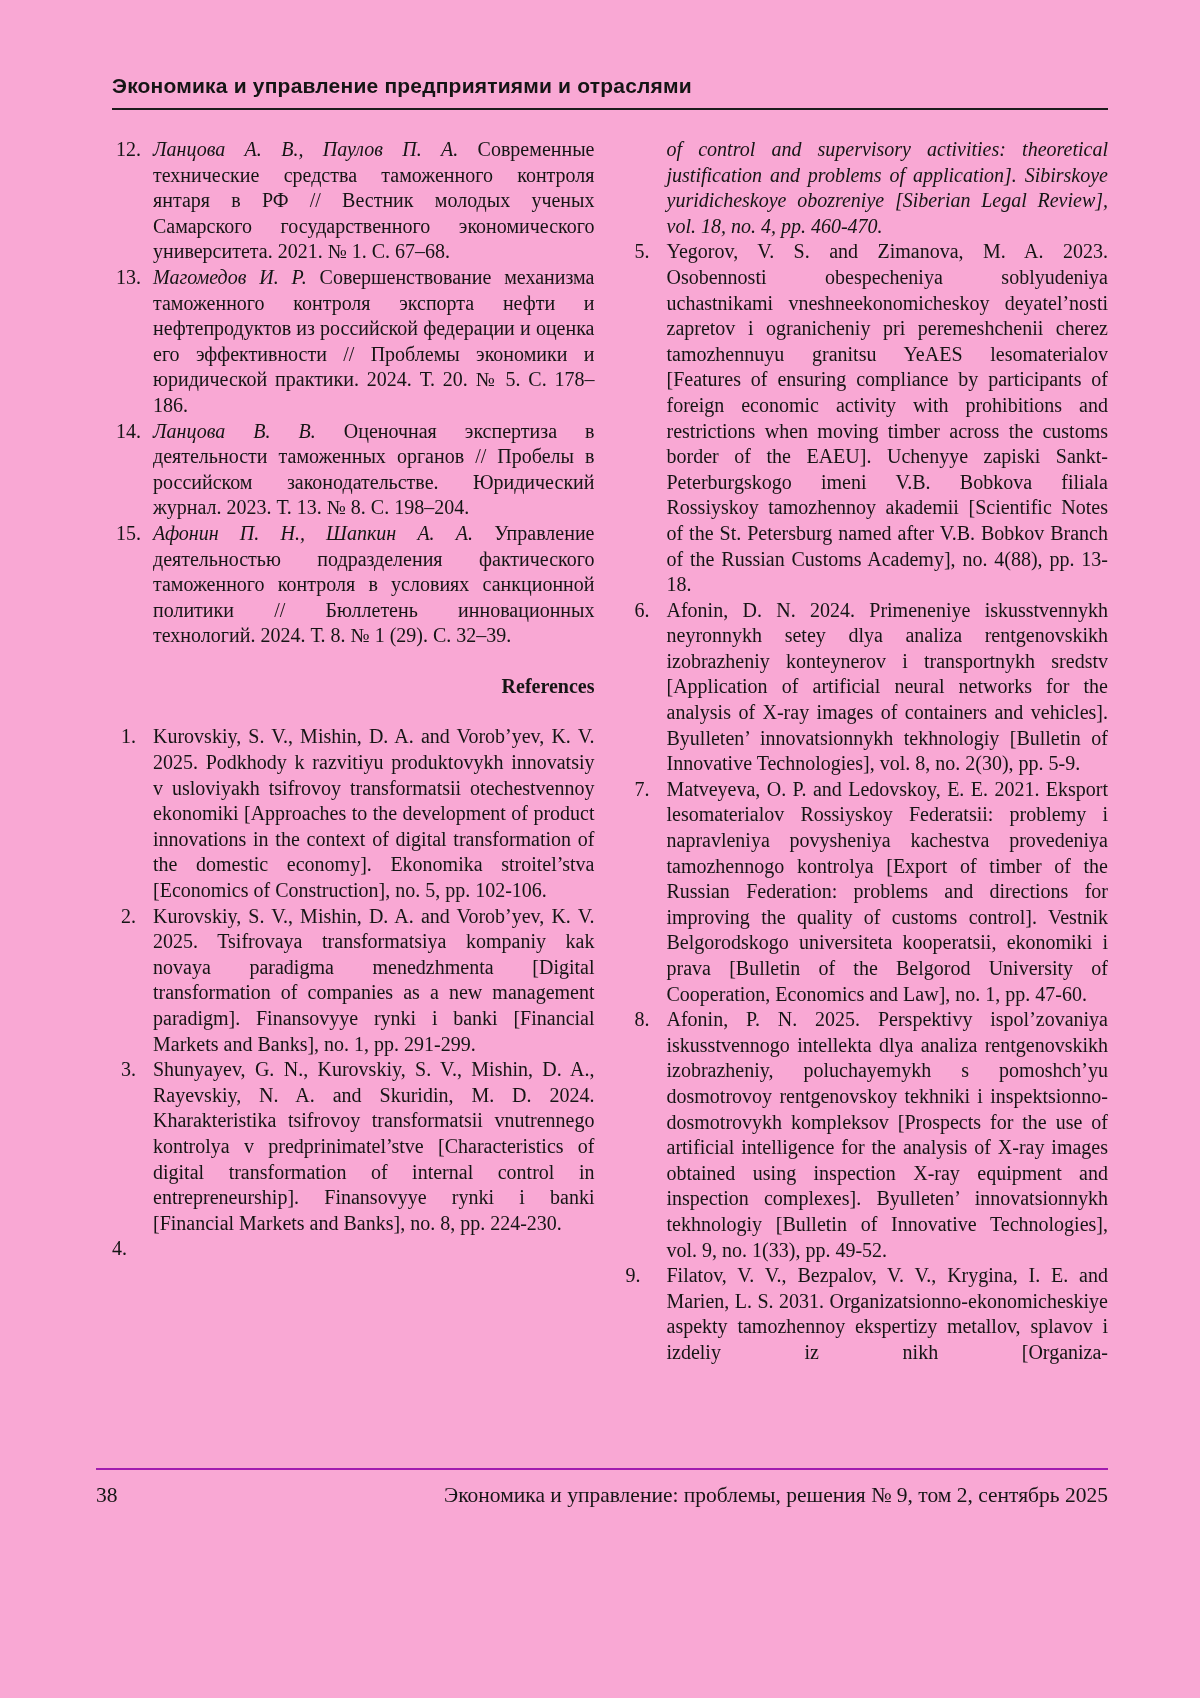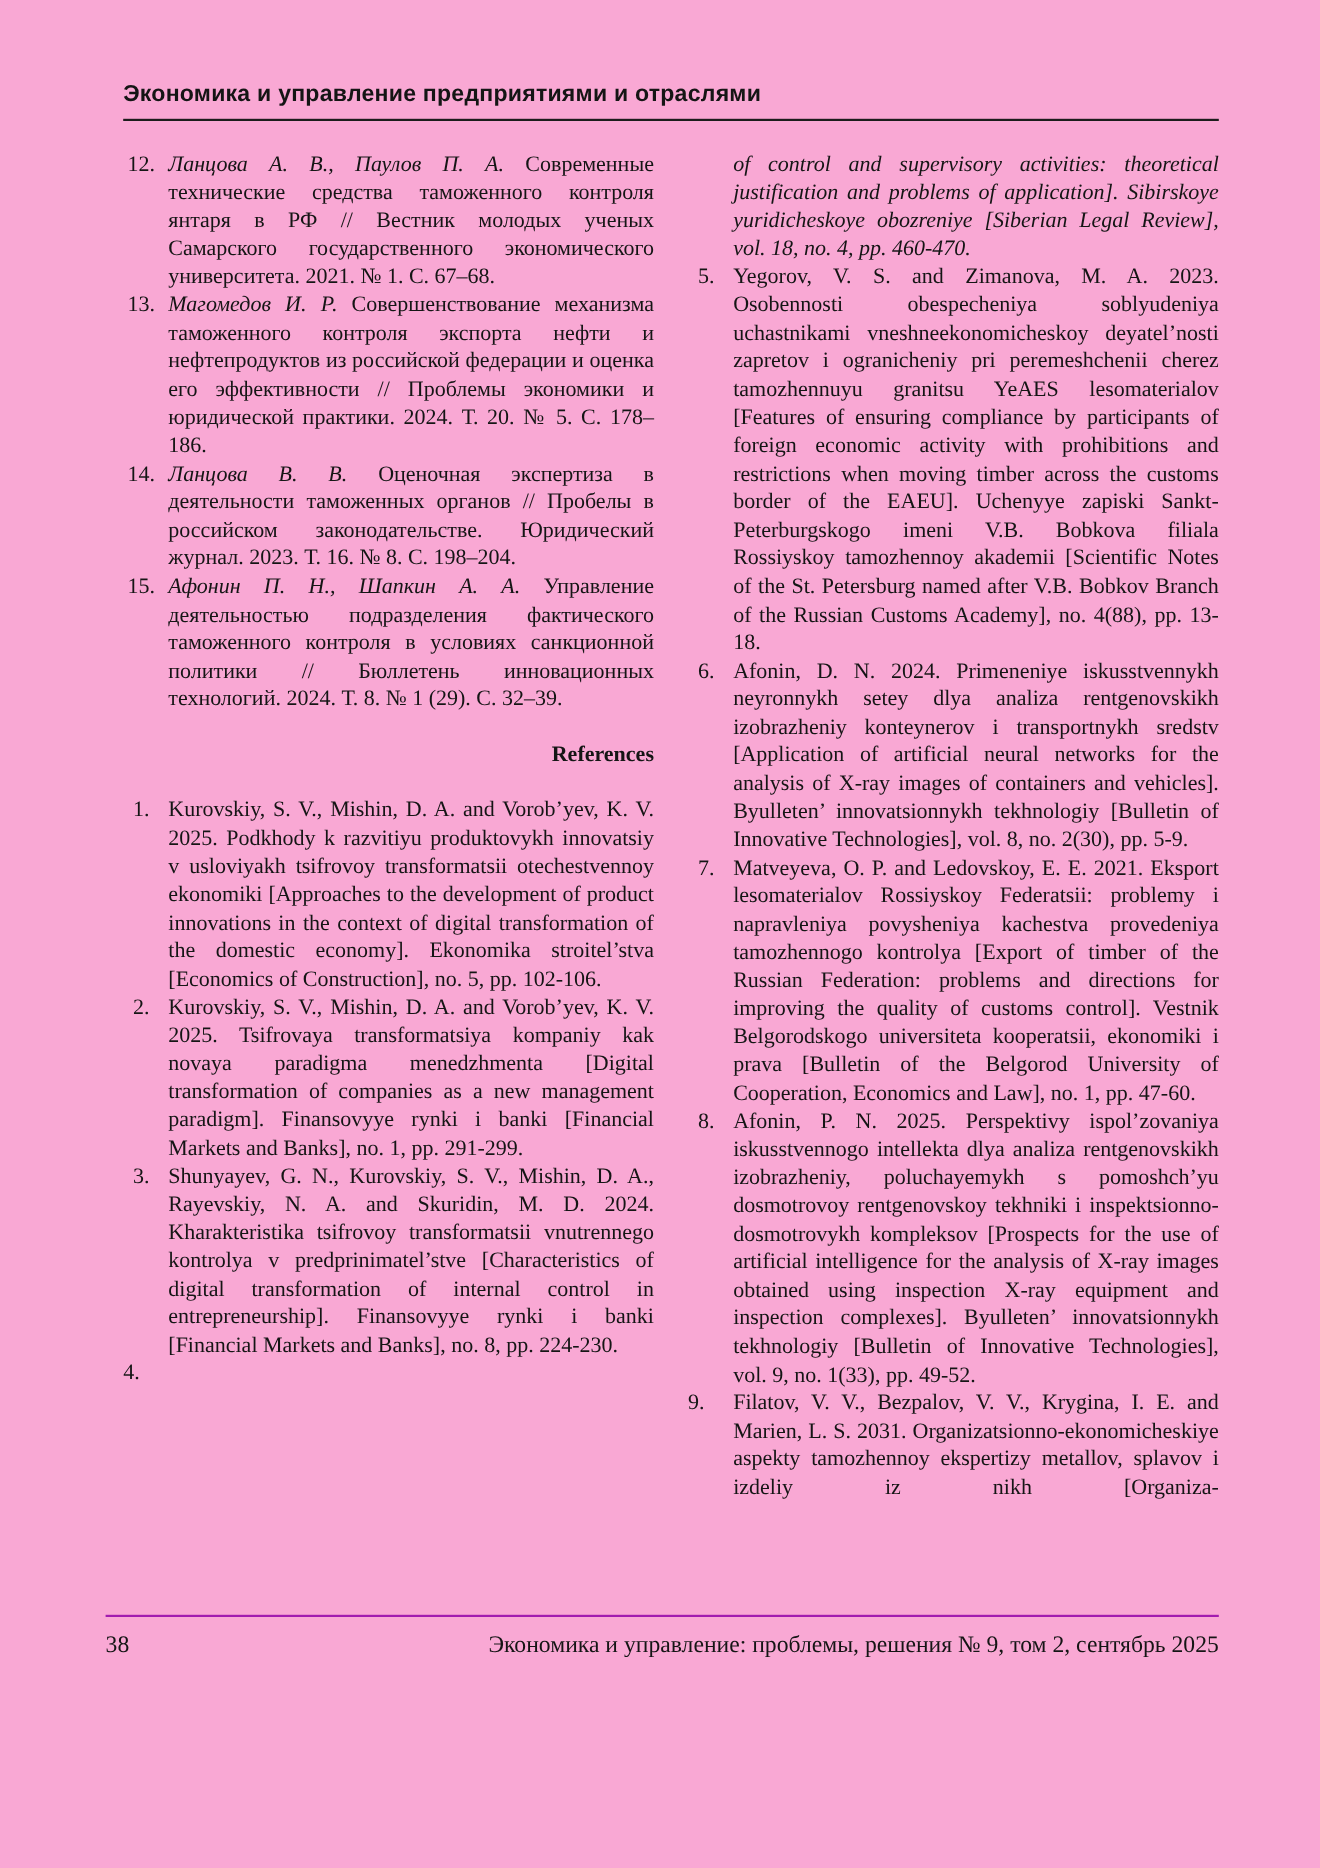--- a/index.html
+++ b/index.html
@@ -91,21 +91,21 @@
         <i class="ref-authors">Ланцова А. В., Паулов П. А.</i> <span>Современные технические средства таможенного контроля янтаря в РФ // Вестник молодых ученых Самарского государственного экономического университета. 2021. № 1. С. 67–68.</span>
       </div>
 
       <div class="ref-item" lang="ru">
         <span class="ref-num">13.</span>
         <i class="ref-authors">Магомедов И. Р.</i> <span>Совершенствование механизма таможенного контроля экспорта нефти и нефтепродуктов из российской федерации и оценка его эффективности // Проблемы экономики и юридической практики. 2024. Т. 20. № 5. С. 178–186.</span>
       </div>
 
       <div class="ref-item" lang="ru">
         <span class="ref-num">14.</span>
-        <i class="ref-authors">Ланцова В. В.</i> <span>Оценочная экспертиза в деятельности таможенных органов // Пробелы в российском законодательстве. Юридический журнал. 2023. Т. 16. № 8. С. 198–204.</span>
+        <i class="ref-authors">Ланцова В. В.</i> <span>Оценочная экспертиза в деятельности таможенных органов // Пробелы в российском законодательстве. Юридический журнал. 2023. Т. 13. № 8. С. 198–204.</span>
       </div>
 
       <div class="ref-item" lang="ru">
         <span class="ref-num">15.</span>
         <i class="ref-authors">Афонин П. Н., Шапкин А. А.</i> <span>Управление деятельностью подразделения фактического таможенного контроля в условиях санкционной политики // Бюллетень инновационных технологий. 2024. Т. 8. № 1 (29). С. 32–39.</span>
       </div>
 
       <h2 class="refs-heading">References</h2>
 
       <div class="ref-item" lang="en">

